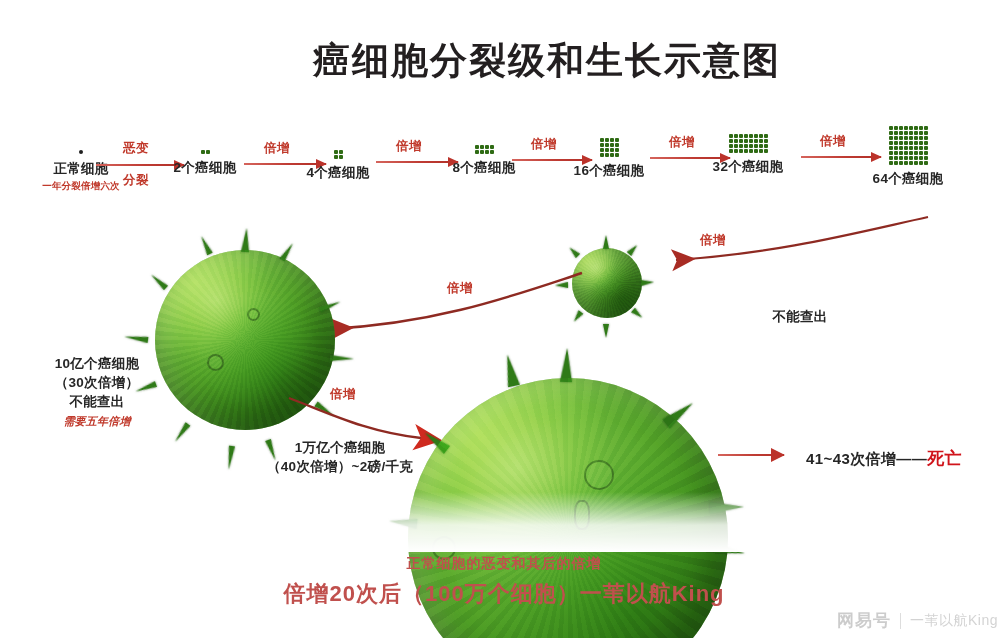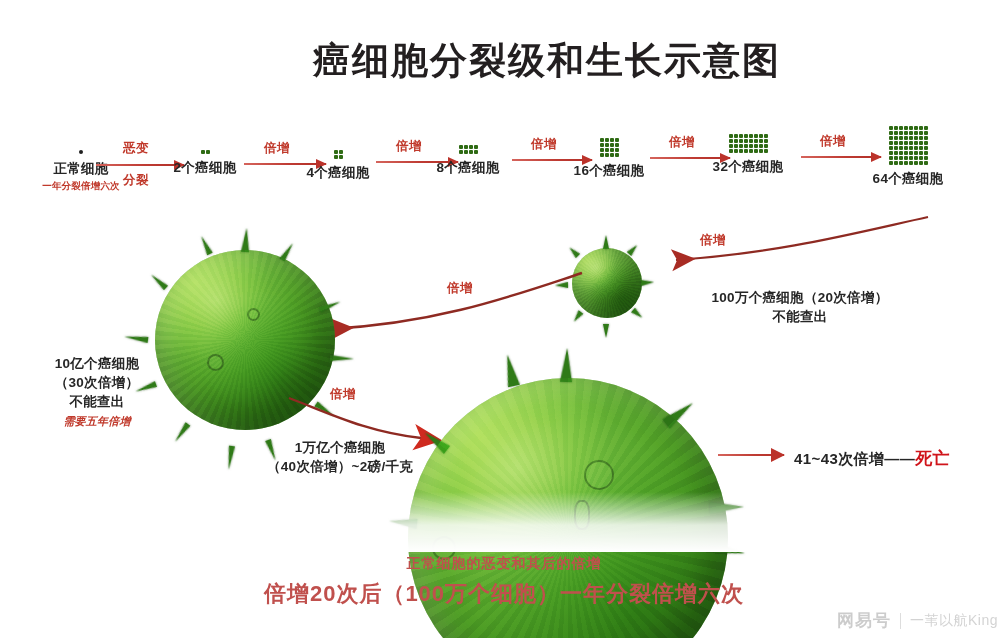--- a/index.html
+++ b/index.html
@@ -125,21 +125,21 @@
     line-height:19px;white-space:nowrap;letter-spacing:.3px;
   }
   .note.center{text-align:center;}
   .note-sub-red{
     font-size:11px;font-weight:700;color:#c0392b;letter-spacing:.2px;font-style:italic;
   }
 
   
   #death-note{
     position:absolute;font-size:15px;font-weight:700;color:#262626;
-    white-space:nowrap;letter-spacing:.4px;
+    white-space:nowrap;letter-spacing:.4px;margin-left:12px;
   }
   #death-note .death-word{color:#d0141b;font-size:17px;font-weight:700;}
 
   
   #caption{
     position:absolute;left:0;width:1008px;text-align:center;
     color:#c0504d;font-weight:700;letter-spacing:1px;
   }
   #caption .line1{font-size:14px;line-height:30px;display:block;}
   #caption .line2{font-size:22px;line-height:31px;display:block;}
@@ -201,21 +201,21 @@
       </div>
       <div class="stage-label">4个癌细胞</div>
     </div>
 
     <div class="arrow-h" style="left:376px;top:157px;width:82px;">
       <span class="shaft"></span>
       <span class="head"></span>
     </div>
     <div class="arrow-cap" style="left:396px;top:138px;">倍增</div>
 
-    <div class="stage-node" style="left:416px;top:145px;width:104px;">
+    <div class="stage-node" style="left:432px;top:145px;width:104px;">
       <div class="cellgrid" style="grid-template-columns:repeat(4,4px);">
         <i></i>
           <i></i>
           <i></i>
           <i></i>
           <i></i>
           <i></i>
           <i></i>
           <i></i>
       </div>
@@ -387,21 +387,21 @@
       <span class="spike" style="left:31px;top:-13px;transform:rotate(0deg);border-bottom-width:14px;"></span>
       <span class="spike" style="left:54px;top:-6px;transform:rotate(42deg);border-bottom-width:12px;"></span>
       <span class="spike" style="left:66px;top:22px;transform:rotate(86deg);border-bottom-width:13px;"></span>
       <span class="spike" style="left:58px;top:50px;transform:rotate(130deg);border-bottom-width:12px;"></span>
       <span class="spike" style="left:31px;top:62px;transform:rotate(180deg);border-bottom-width:14px;"></span>
       <span class="spike" style="left:6px;top:52px;transform:rotate(216deg);border-bottom-width:12px;"></span>
       <span class="spike" style="left:-7px;top:24px;transform:rotate(268deg);border-bottom-width:13px;"></span>
       <span class="spike" style="left:3px;top:-4px;transform:rotate(315deg);border-bottom-width:12px;"></span>
     </div>
     <div class="note center" style="left:640px;top:288px;width:320px;">
-      <span>100万个癌细胞（20次倍增）</span><br>
+      <br>
       <span>不能查出</span>
     </div>
   </div>
 
   <svg class="curve" style="left:300px;top:265px;width:290px;height:80px;" viewBox="0 0 290 80">
     <defs>
       <marker id="ahM" markerWidth="13" markerHeight="13" refX="10" refY="6.5" orient="auto">
         <path d="M12,1 L0,6.5 L12,12 L9,6.5 Z" fill="#a82c24"></path>
       </marker>
     </defs>
@@ -467,21 +467,21 @@
   <div class="arrow-h" style="left:718px;top:450px;width:66px;">
     <span class="shaft"></span>
     <span class="head" style="border-top-width:7px;border-bottom-width:7px;border-left-width:14px;top:-2px;"></span>
   </div>
   <div id="death-note" style="left:794px;top:447px;">
     <span>41~43次倍增——</span><span class="death-word">死亡</span>
   </div>
 
   <div id="caption" style="top:548px;">
     <span class="line1">正常细胞的恶变和其后的倍增</span>
-    <span class="line2">倍增20次后（100万个细胞）一年分裂倍增六次</span>
+    <span class="line2">倍增20次后（100万个细胞）一苇以航King</span>
   </div>
 
   <div id="watermark">
     <span class="wm-brand">网易号</span>
     <span class="wm-div"></span>
     <span class="wm-user">一苇以航King</span>
   </div>
 
 </div>
 

